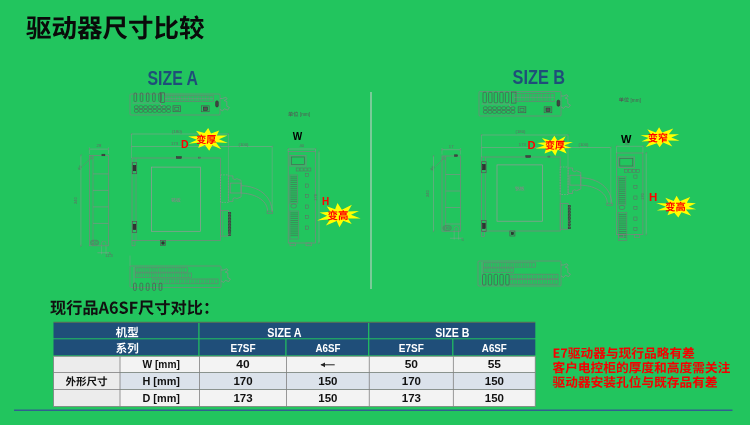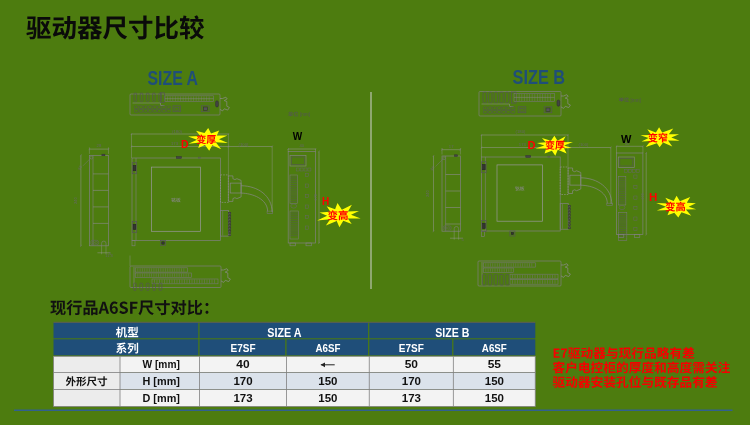--- a/index.html
+++ b/index.html
@@ -1,14 +1,14 @@
 <!DOCTYPE html>
 <html><head><meta charset="utf-8"><style>
 html,body{margin:0;padding:0;background:#fff}
-#page{position:relative;width:750px;height:425px;background:#4d7c0f;overflow:hidden}
+#page{position:relative;width:750px;height:425px;background:#22c55e;overflow:hidden}
 text{font-family:"Liberation Sans",sans-serif}
 </style></head><body>
 <div id="page">
 <svg width="750" height="425" viewBox="0 0 750 425">
 <path d="M26.3825 32.8905 26.8925 35.262C28.754 34.854000000000006 30.947 34.344 33.089 33.834L32.8595 31.590000000000003C30.4625 32.1 28.091 32.61 26.3825 32.8905ZM28.04 20.727000000000004C27.938 23.608500000000003 27.632 27.433500000000002 27.326 29.754000000000005H33.803C33.573499999999996 34.242000000000004 33.293 36.103500000000004 32.834 36.588C32.579 36.843 32.3495 36.894000000000005 31.916 36.894000000000005C31.457 36.894000000000005 30.386 36.868500000000004 29.264 36.7665C29.672 37.455000000000005 29.978 38.475 30.029 39.2145C31.253 39.2655 32.451499999999996 39.2655 33.14 39.189C33.956 39.087 34.5425 38.883 35.078 38.220000000000006C35.843 37.3275 36.1745 34.828500000000005 36.4805 28.453500000000005C36.506 28.122000000000003 36.5315 27.357000000000003 36.5315 27.357000000000003H34.823C35.1545 24.526500000000006 35.460499999999996 20.013000000000005 35.6135 16.443000000000005H33.0125V16.519500000000004H27.326V19.069500000000005H32.9105C32.7575 22.002000000000002 32.477 25.164 32.222 27.382500000000004H30.182C30.360500000000002 25.3425 30.539 22.894500000000004 30.6665 20.880000000000003ZM46.808 20.625000000000004C46.4 22.002000000000002 45.915499999999994 23.404500000000006 45.3545 24.730500000000003C44.462 23.455500000000004 43.544 22.231500000000004 42.7025 21.109500000000004L40.535 22.486500000000003C41.6825 24.042 42.881 25.801500000000004 44.028499999999994 27.5865C42.932 29.728500000000004 41.657 31.615500000000004 40.305499999999995 33.094500000000004V19.630500000000005H50.3015V16.876500000000004H37.4495V38.551500000000004H50.735V35.7975H40.305499999999995V33.17100000000001C40.9685 33.6555 42.039500000000004 34.624500000000005 42.524 35.1345C43.6205 33.8085 44.717 32.176500000000004 45.7115 30.366000000000003C46.6295 31.947000000000003 47.394499999999994 33.426 47.9045 34.650000000000006L50.327 32.967000000000006C49.63849999999999 31.437000000000005 48.491 29.4735 47.1905 27.459000000000003C48.083 25.470000000000006 48.899 23.404500000000006 49.562 21.313500000000005Z M53.5655 17.514000000000003V20.191500000000005H63.587V17.514000000000003ZM53.795 36.690000000000005 53.8205 36.639V36.715500000000006C54.56 36.231 55.6565 35.874 62.006 34.2165L62.2865 35.415000000000006L64.7345 34.650000000000006C64.199 35.542500000000004 63.561499999999995 36.384 62.7965 37.1235C63.561499999999995 37.608000000000004 64.5815 38.7045 65.066 39.444C68.687 35.8485 69.758 30.468000000000004 70.115 24.016500000000004H72.7415C72.512 32.023500000000006 72.257 35.1345 71.696 35.8485C71.4155 36.18 71.186 36.2565 70.7525 36.2565C70.19149999999999 36.2565 69.12049999999999 36.2565 67.8965 36.154500000000006C68.4065 36.996 68.7635 38.271 68.8145 39.138000000000005C70.1405 39.189 71.441 39.189 72.257 39.0615C73.1495 38.883 73.73599999999999 38.628 74.3735 37.7355C75.2405 36.5625 75.49549999999999 32.814 75.7505 22.461000000000006C75.7505 22.078500000000005 75.776 21.084000000000003 75.776 21.084000000000003H70.217L70.268 15.984000000000005H67.23349999999999L67.208 21.084000000000003H64.352V24.016500000000004H67.106C66.9275 28.071000000000005 66.392 31.590000000000003 64.8875 34.3695C64.4285 32.61 63.434 29.907000000000004 62.516 27.841500000000003L60.0425 28.504500000000004C60.4505 29.4735 60.8585 30.570000000000004 61.2155 31.666500000000003L56.8805 32.6865C57.6965 30.697500000000005 58.487 28.402500000000003 59.0225 26.209500000000006H64.04599999999999V23.430000000000003H52.724V26.209500000000006H55.886C55.325 28.9125 54.4325 31.513500000000004 54.101 32.2785C53.693 33.222 53.336 33.8085 52.826 33.9615C53.183 34.7265 53.642 36.129000000000005 53.795 36.690000000000005Z M82.7885 19.146000000000004H85.619V21.441000000000003H82.7885ZM93.524 19.146000000000004H96.6095V21.441000000000003H93.524ZM92.453 24.909000000000006C93.269 25.240500000000004 94.238 25.725 95.0285 26.209500000000006H89.342C89.75 25.572000000000003 90.107 24.909000000000006 90.4385 24.246000000000002L88.526 23.889000000000003V16.570500000000003H80.06V24.016500000000004H87.2255C86.8685 24.756000000000004 86.4095 25.495500000000003 85.874 26.209500000000006H78.1475V28.861500000000003H83.1965C81.692 30.060000000000002 79.805 31.105500000000003 77.51 31.947000000000003C78.071 32.4825 78.836 33.63 79.142 34.344L80.06 33.936V39.495000000000005H82.865V38.883H85.5935V39.342000000000006H88.526V31.411500000000004H84.446C85.517 30.621000000000002 86.4605 29.754000000000005 87.30199999999999 28.861500000000003H91.5605C92.351 29.779500000000002 93.2945 30.646500000000003 94.3145 31.411500000000004H90.7955V39.495000000000005H93.6005V38.883H96.6095V39.342000000000006H99.5675V34.2165L100.2305 34.446000000000005C100.664 33.706500000000005 101.5055 32.559000000000005 102.1685 31.998000000000005C99.6695 31.360500000000002 97.247 30.238500000000002 95.411 28.861500000000003H101.378V26.209500000000006H97.0175L97.80799999999999 25.419000000000004C97.247 24.960000000000004 96.3545 24.450000000000003 95.411 24.016500000000004H99.542V16.570500000000003H90.77V24.016500000000004H93.371ZM82.865 36.2565V34.038000000000004H85.5935V36.2565ZM93.6005 36.2565V34.038000000000004H96.6095V36.2565Z M106.6055 16.392000000000003V24.016500000000004C106.6055 28.096500000000006 106.3505 33.681000000000004 103.0355 37.429500000000004C103.7495 37.812000000000005 105.1265 38.959500000000006 105.6365 39.597C108.4925 36.35850000000001 109.4615 31.437000000000005 109.7675 27.255000000000003H115.199C116.8565 33.222 119.636 37.353 125.1185 39.291000000000004C125.5775 38.424 126.521 37.098000000000006 127.235 36.4605C122.49199999999999 35.032500000000006 119.738 31.743000000000002 118.361 27.255000000000003H124.889V16.392000000000003ZM109.8695 19.375500000000002H121.676V24.271500000000003H109.8695V24.016500000000004Z M131.621 27.076500000000003C133.355 28.989000000000004 135.2675 31.641000000000005 135.9815 33.375L138.812 31.615500000000004C137.996 29.805000000000003 135.9815 27.306000000000004 134.2475 25.495500000000003ZM143.3 15.550500000000003V20.650500000000005H129.1475V23.710500000000003H143.3V35.4405C143.3 36.027 143.045 36.231 142.433 36.231C141.7445 36.231 139.577 36.2565 137.435 36.154500000000006C137.9705 37.047000000000004 138.608 38.602500000000006 138.812 39.546C141.515 39.5715 143.5805 39.444 144.8555 38.934000000000005C146.105 38.424 146.564 37.5315 146.564 35.466V23.710500000000003H152.378V20.650500000000005H146.564V15.550500000000003Z M156.356 39.469500000000004C157.0955 38.883 158.294 38.2965 165.128 35.8485C165.0005 35.109 164.924 33.681000000000004 164.975 32.712L159.4925 34.548V26.184000000000005H165.281V23.149500000000003H159.4925V15.907500000000006H156.2285V34.497C156.2285 35.746500000000005 155.489 36.511500000000005 154.9025 36.9195C155.4125 37.455000000000005 156.1265 38.730000000000004 156.356 39.469500000000004ZM166.5815 15.780000000000005V34.14C166.5815 37.786500000000004 167.4485 38.883 170.432 38.883C170.993 38.883 173.2115 38.883 173.798 38.883C176.807 38.883 177.5465 36.868500000000004 177.8525 31.615500000000004C177.011 31.411500000000004 175.6595 30.774000000000004 174.8945 30.213000000000005C174.716 34.7265 174.5375 35.874 173.492 35.874C173.0585 35.874 171.3245 35.874 170.891 35.874C169.9475 35.874 169.82 35.6445 169.82 34.191V28.326000000000004C172.5485 26.4645 175.481 24.271500000000003 177.929 22.155000000000005L175.40449999999998 19.375500000000002C173.9255 21.033000000000005 171.8855 23.073000000000004 169.82 24.756000000000004V15.780000000000005Z M180.8615 29.295C181.0655 29.065500000000004 182.0345 28.9125 182.825 28.9125H184.9925V31.9215C183.0035 32.151 181.142 32.355000000000004 179.714 32.4825L180.2495 35.415000000000006L184.9925 34.7775V39.342000000000006H187.67V34.3695L190.04149999999998 34.0125L189.9395 31.360500000000002L187.67 31.615500000000004V28.9125H189.5315V26.158500000000004H187.67V22.486500000000003H184.9925V26.158500000000004H183.386C184.0235 24.654000000000003 184.6355 22.971000000000004 185.171 21.186000000000003H189.455V18.304500000000004H185.9615C186.14 17.565000000000005 186.293 16.800000000000004 186.446 16.060500000000005L183.5135 15.525000000000006C183.386 16.443000000000005 183.233 17.386500000000005 183.029 18.304500000000004H179.969V21.186000000000003H182.3405C181.907 22.843500000000006 181.4735 24.144000000000005 181.2695 24.679500000000004C180.8105 25.827000000000005 180.479 26.541000000000004 179.9435 26.694000000000003C180.2495 27.408 180.7085 28.759500000000003 180.8615 29.295ZM194.3255 16.392000000000003C194.7845 17.157000000000004 195.32 18.126000000000005 195.7025 18.916500000000003H190.271V21.721500000000006H193.2035C192.3875 23.583000000000006 191.0105 25.5465 189.7355 26.847C190.322 27.433500000000002 191.24 28.657500000000006 191.6225 29.218500000000002L192.4385 28.249500000000005C193.1015 30.136500000000005 193.943 31.870500000000003 194.963 33.4005C193.4585 35.032500000000006 191.5715 36.35850000000001 189.3275 37.302C189.9395 37.812000000000005 190.832 38.934000000000005 191.189 39.5715C193.382 38.551500000000004 195.218 37.276500000000006 196.748 35.6955C198.176 37.2 199.8335 38.4495 201.8225 39.316500000000005C202.2815 38.526 203.1485 37.353 203.8115 36.7665C201.797 36.027 200.063 34.828500000000005 198.635 33.349500000000006C199.706 31.743000000000002 200.5475 29.881500000000003 201.185 27.816000000000003L201.695 28.938000000000002L204.09199999999998 27.459000000000003C203.4035 25.9035 201.8225 23.506500000000003 200.573 21.721500000000006H203.276V18.916500000000003H197.3345L198.7115 18.279000000000003C198.3545 17.463000000000005 197.615 16.213500000000003 196.9775 15.295500000000004ZM198.329 22.945500000000003C199.2215 24.297000000000004 200.216 25.954500000000003 200.9555 27.382500000000004L198.533 26.770500000000006C198.125 28.300500000000003 197.5385 29.703000000000003 196.7735 30.952500000000004C195.932 29.677500000000002 195.2945 28.275000000000006 194.81 26.770500000000006L193.22899999999998 27.178500000000003C194.198 25.776000000000003 195.167 24.118500000000004 195.881 22.614000000000004L193.28 21.721500000000006H200.4965Z" fill="#0a0a0a"></path>
 <text x="172.8" y="85" font-size="19.5" fill="#1f4e79" text-anchor="middle" font-weight="bold" textLength="50.5" lengthAdjust="spacingAndGlyphs">SIZE A</text>
 <text x="538.8" y="83.5" font-size="19.5" fill="#1f4e79" text-anchor="middle" font-weight="bold" textLength="52.5" lengthAdjust="spacingAndGlyphs">SIZE B</text>
 <line x1="371" y1="92" x2="371" y2="289" stroke="#d2d2d2" stroke-width="1"></line>
 <path d="M289.222 113.764H290.3348V114.232H289.222ZM290.8444 113.764H292.004V114.232H290.8444ZM289.222 112.9112H290.3348V113.3792H289.222ZM290.8444 112.9112H292.004V113.3792H290.8444ZM291.6244 111.6372C291.51 111.9024 291.3124 112.2508 291.1356 112.5056H289.9292L290.1528 112.3964C290.0488 112.1832 289.8096 111.8608 289.6016 111.632L289.1804 111.8244C289.352 112.0324 289.5392 112.2976 289.6536 112.5056H288.7436V114.6428H290.3348V115.0744H288.2652V115.5268H290.3348V116.4264H290.8444V115.5268H292.9452V115.0744H290.8444V114.6428H292.5084V112.5056H291.6868C291.8428 112.2976 292.0144 112.0428 292.1652 111.8036Z M295.1032 112.5264V113.0048H297.9684V112.5264ZM295.4308 113.3532C295.5816 114.0656 295.722 115.0068 295.7636 115.5528L296.25239999999997 115.4124C296.1952 114.882 296.0392 113.9616 295.878 113.2544ZM296.12239999999997 111.6736C296.2212 111.9336 296.3252 112.282 296.3668 112.5004L296.8556 112.36C296.80359999999996 112.1416 296.68919999999997 111.814 296.5904 111.554ZM294.8952 115.7504V116.2236H298.166V115.7504H297.178C297.36 115.0744 297.568 114.102 297.7032 113.3064L297.1884 113.2232C297.10519999999997 113.9928 296.9076 115.0588 296.7152 115.7504ZM294.6248 111.632C294.344 112.4016 293.876 113.1608 293.3768 113.6548C293.4652 113.7692 293.6056 114.0344 293.6524 114.154C293.798 113.998 293.9436 113.8212 294.084 113.634V116.4316H294.578V112.8592C294.7756 112.5108 294.9472 112.1364 295.0876 111.7724Z" fill="#555"></path>
 <text x="305" y="116" font-size="4.6" fill="#555" text-anchor="middle">[mm]</text>

